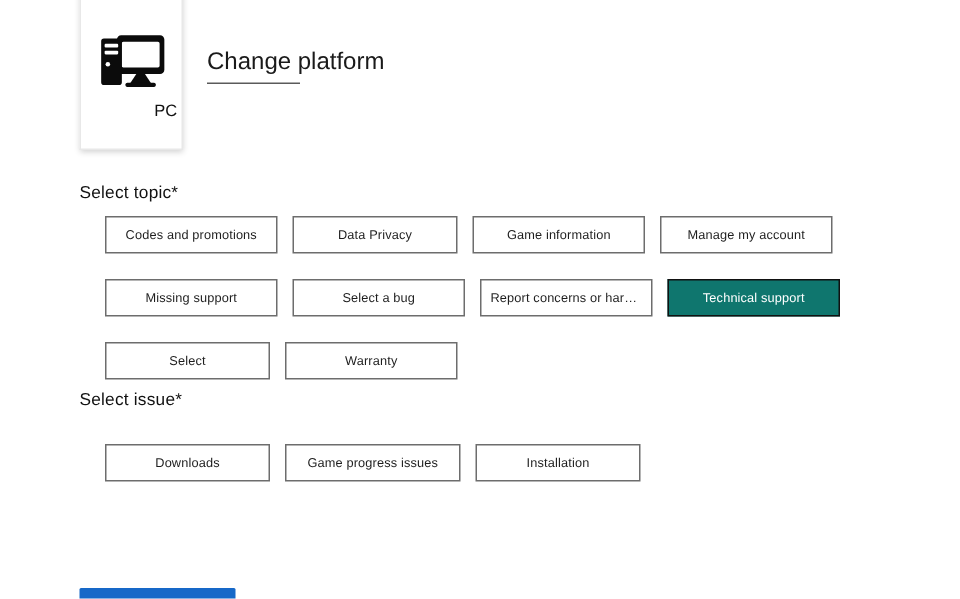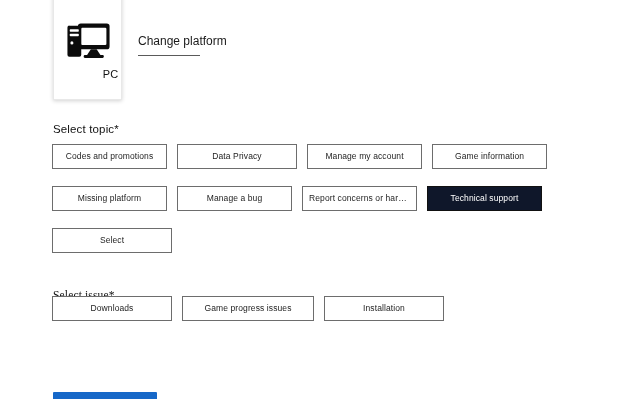--- a/index.html
+++ b/index.html
@@ -54,21 +54,21 @@
     color: #111111;
     margin-top: 7px;
     letter-spacing: .1px;
     margin-left: 46px;
   }
 
   .change-platform {
     position: absolute;
     left: 138px;
     top: 35px;
-    font-size: 12px;
+    font-size: 16px;
     line-height: 13px;
     color: #1a1a1a;
     text-decoration: none;
     padding-bottom: 7px;
     border-bottom: 1px solid #5a5a5a;
     width: 62px;
     white-space: nowrap;
     cursor: pointer;
   }
 
@@ -77,26 +77,26 @@
     position: absolute;
     left: 53px;
     font-size: 11.5px;
     line-height: 14px;
     font-weight: 400;
     color: #111111;
     letter-spacing: .15px;
     margin: 0;
   }
   #topic-title { top: 122px; }
-  #issue-title { top: 288px; font-family: Liberation Serif, serif; }
+  #issue-title { top: 260px; }
 
   
   .option-grid {
     position: absolute;
-    left: 52px;
+    left: 70px;
     width: 540px;
     display: flex;
     flex-wrap: wrap;
     align-content: flex-start;
   }
   #topic-grid { top: 144px; }
   #issue-grid { top: 296px; }
 
   .option-btn {
     height: 25px;
@@ -110,30 +110,30 @@
     color: #1d1d1d;
     text-align: center;
     white-space: nowrap;
     letter-spacing: .1px;
     padding: 0 6px;
     cursor: pointer;
     overflow: hidden;
     text-overflow: ellipsis;
   }
   .option-btn.selected {
-    background: #0f172a;
+    background: #0f766e;
     border-color: #111111;
     color: #ffffff;
   }
   
   .option-btn.w1 { width: 115px; }
-  .option-btn.w2 { width: 120px; }
+  .option-btn.w2 { width: 110px; }
   .option-btn.w3 { width: 115px; }
   .option-btn.w4wide { width: 115px; }
-  .option-btn.i4 { width: 132px; }
+  .option-btn.i4 { width: 117px; }
 
   
   .submit-bar {
     position: absolute;
     left: 53px;
     top: 392px;
     width: 104px;
     height: 24px;
     background: #1668c8;
     border: none;
@@ -169,27 +169,28 @@
     <span class="platform-label">PC</span>
   </div>
 
   <a class="change-platform" href="#">Change platform</a>
 </div>
 
 <h2 class="section-title" id="topic-title">Select topic*</h2>
 <div class="option-grid" id="topic-grid">
     <button class="option-btn w1" aria-pressed="false">Codes and promotions</button>
     <button class="option-btn w2" aria-pressed="false">Data Privacy</button>
+    <button class="option-btn w3" aria-pressed="false">Game information</button>
     <button class="option-btn w4wide" aria-pressed="false">Manage my account</button>
-    <button class="option-btn w3" aria-pressed="false">Game information</button>
-    <button class="option-btn w1" aria-pressed="false">Missing platform</button>
-    <button class="option-btn w3" aria-pressed="false">Manage a bug</button>
+    <button class="option-btn w1" aria-pressed="false">Missing support</button>
+    <button class="option-btn w3" aria-pressed="false">Select a bug</button>
     <button class="option-btn w4wide" aria-pressed="false">Report concerns or harassment</button>
     <button class="option-btn w1 selected" aria-pressed="true">Technical support</button>
     <button class="option-btn w2" aria-pressed="false">Select</button>
+    <button class="option-btn w3" aria-pressed="false">Warranty</button>
   </div>
 
 <h2 class="section-title" id="issue-title">Select issue*</h2>
 <div class="option-grid" id="issue-grid">
     <button class="option-btn w2" aria-pressed="false">Downloads</button>
     <button class="option-btn i4" aria-pressed="false">Game progress issues</button>
     <button class="option-btn w2" aria-pressed="false">Installation</button>
   </div>
 
 <button class="submit-bar"></button>

